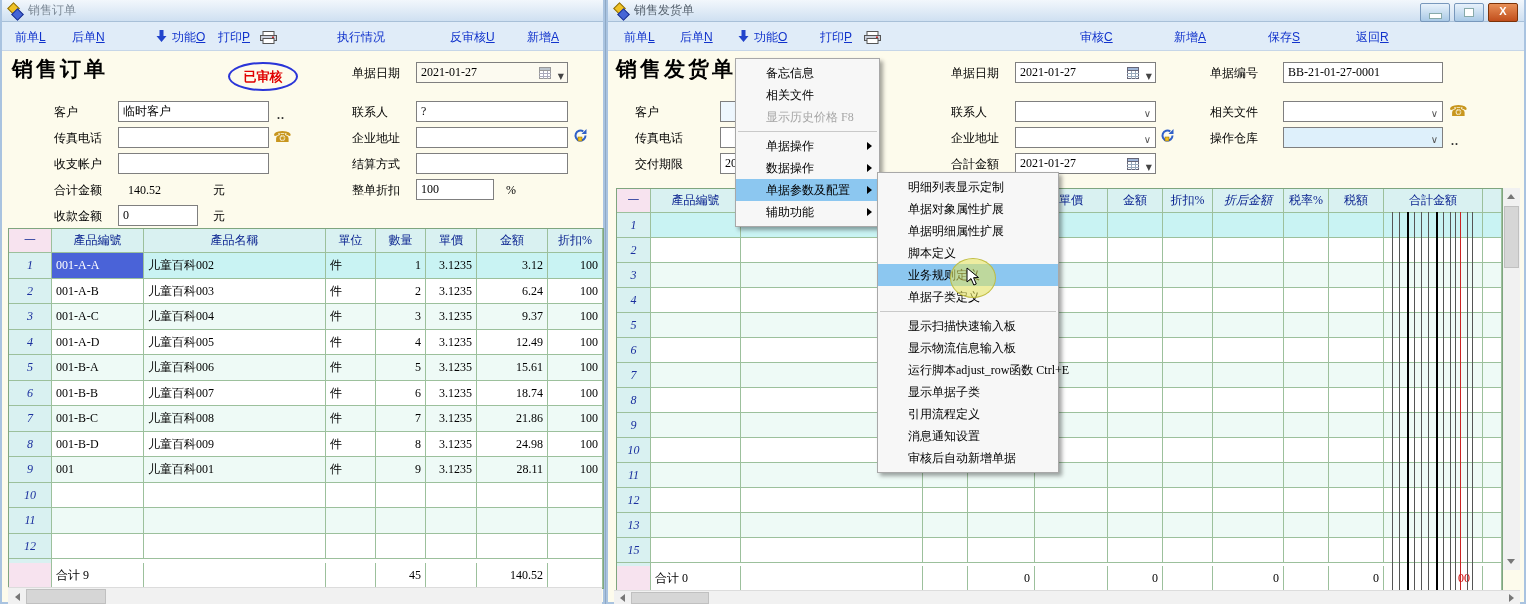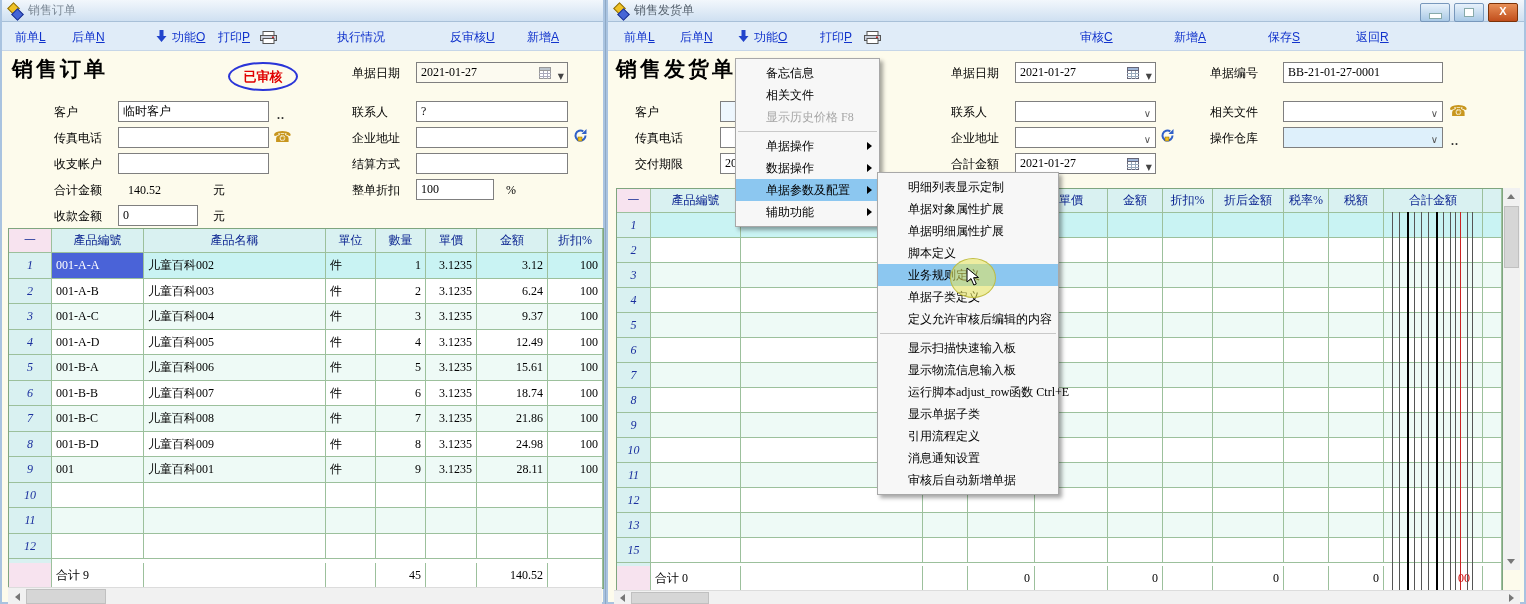--- a/index.html
+++ b/index.html
@@ -403,21 +403,21 @@
   <div class="grid" id="gridR" style="left:10px;top:188px;width:885px;">
       <div class="grow ghead" style="height: 24px;">
         <div class="gcell first" style="width: 34px; line-height: 23px;">一</div>
         <div class="gcell " style="width: 90px; line-height: 23px;">產品編號</div>
         <div class="gcell " style="width: 182px; line-height: 23px;">產品名稱</div>
         <div class="gcell " style="width: 45px; line-height: 23px;">單位</div>
         <div class="gcell " style="width: 67px; line-height: 23px;">數量</div>
         <div class="gcell " style="width: 73px; line-height: 23px;">單價</div>
         <div class="gcell " style="width: 55px; line-height: 23px;">金額</div>
         <div class="gcell " style="width: 50px; line-height: 23px;">折扣%</div>
-        <div class="gcell " style="width: 71px; line-height: 23px;">折后金額</div>
+        <div class="gcell " style="width: 71px; line-height: 23px; font-style: italic;">折后金額</div>
         <div class="gcell " style="width: 45px; line-height: 23px;">税率%</div>
         <div class="gcell " style="width: 55px; line-height: 23px;">税額</div>
         <div class="gcell " style="width: 99px; line-height: 23px;">合計金額</div>
         <div class="gcell " style="width: 19px; line-height: 23px;"></div>
       </div>
       <div class="grow rsel" style="height: 25px;">
         <div class="gcell gnum" style="width: 34px; line-height: 24px;">1</div>
         <div class="gcell al-l" style="width: 90px; line-height: 24px;"></div>
         <div class="gcell al-l" style="width: 182px; line-height: 24px;"></div>
         <div class="gcell al-l" style="width: 45px; line-height: 24px;"></div>
@@ -683,21 +683,20 @@
     <div class="mitem hl">单据参数及配置<span class="fly"></span></div>
     <div class="mitem">辅助功能<span class="fly"></span></div>
   </div>
 <div class="menu" id="menu2" style="left:877px;top:172px;width:182px;">
     <div class="mitem">明细列表显示定制</div>
     <div class="mitem">单据对象属性扩展</div>
     <div class="mitem">单据明细属性扩展</div>
     <div class="mitem">脚本定义</div>
     <div class="mitem hl">业务规则定义</div>
     <div class="mitem">单据子类定义</div>
-    <div class="mitem">定义允许审核后编辑的内容</div>
     <div class="msep"></div>
     <div class="mitem">显示扫描快速输入板</div>
     <div class="mitem">显示物流信息输入板</div>
     <div class="mitem">运行脚本adjust_row函数 Ctrl+E</div>
     <div class="mitem">显示单据子类</div>
     <div class="mitem">引用流程定义</div>
     <div class="mitem">消息通知设置</div>
     <div class="mitem">审核后自动新增单据</div>
   </div>
 <div id="hlcircle" style="left:950px;top:258px;"></div>

